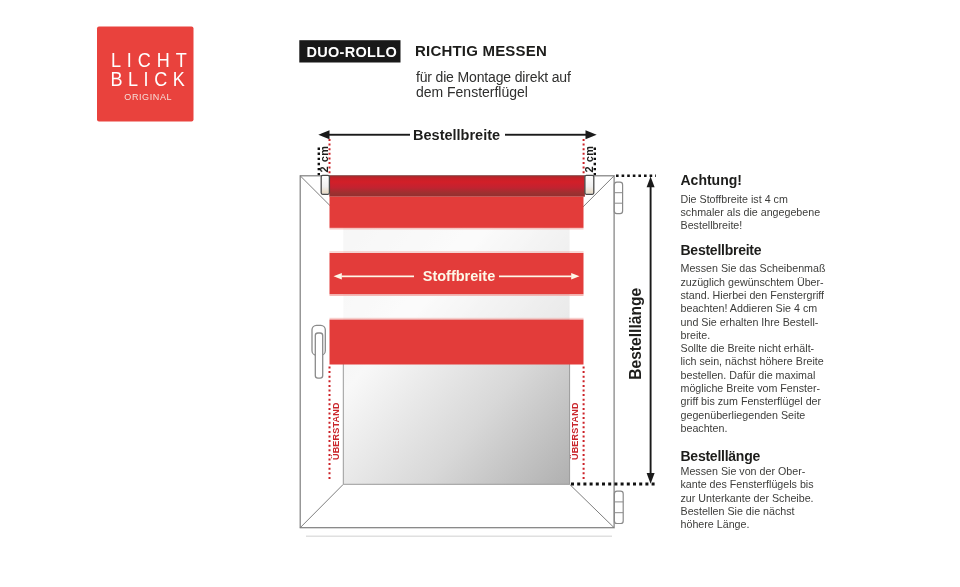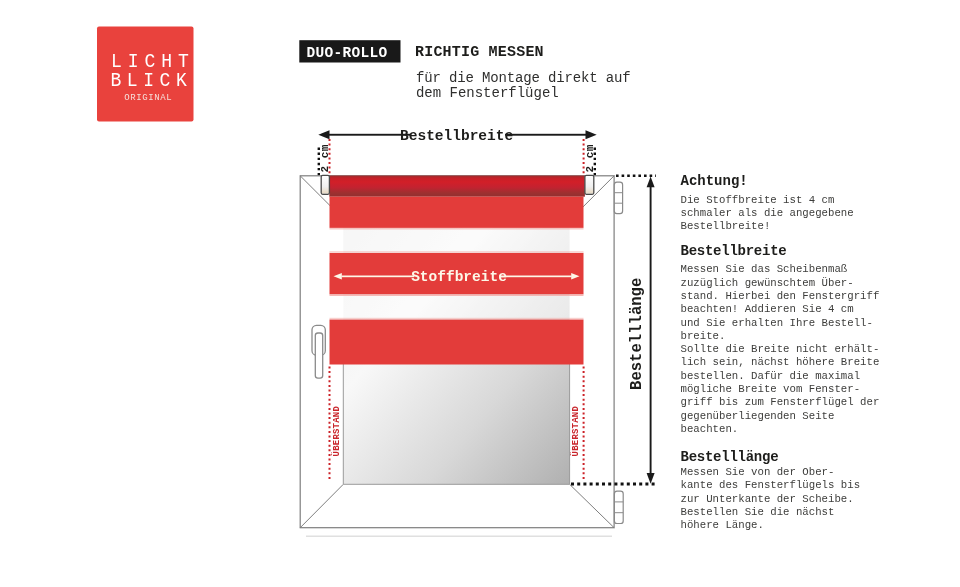--- a/index.html
+++ b/index.html
@@ -1,17 +1,17 @@
 <!DOCTYPE html>
 <html><head>
 <meta charset="utf-8">
 <style>
   html,body{margin:0;padding:0;background:#fff;}
   #page{position:relative;width:960px;height:587px;background:#fff;overflow:hidden;
-        font-family:Liberation Mono, monospace;}
+        font-family:Liberation Sans, sans-serif;}
   svg{position:absolute;left:0;top:0;}
 </style>
 </head>
 <body>
 <div id="page">
 <svg width="960" height="587" viewBox="0 0 960 587">
   <defs>
     <linearGradient id="glassGrad" x1="0" y1="0" x2="1" y2="1">
       <stop offset="0" stop-color="#efefef"></stop>
       <stop offset="0.33" stop-color="#f8f8f8"></stop>

